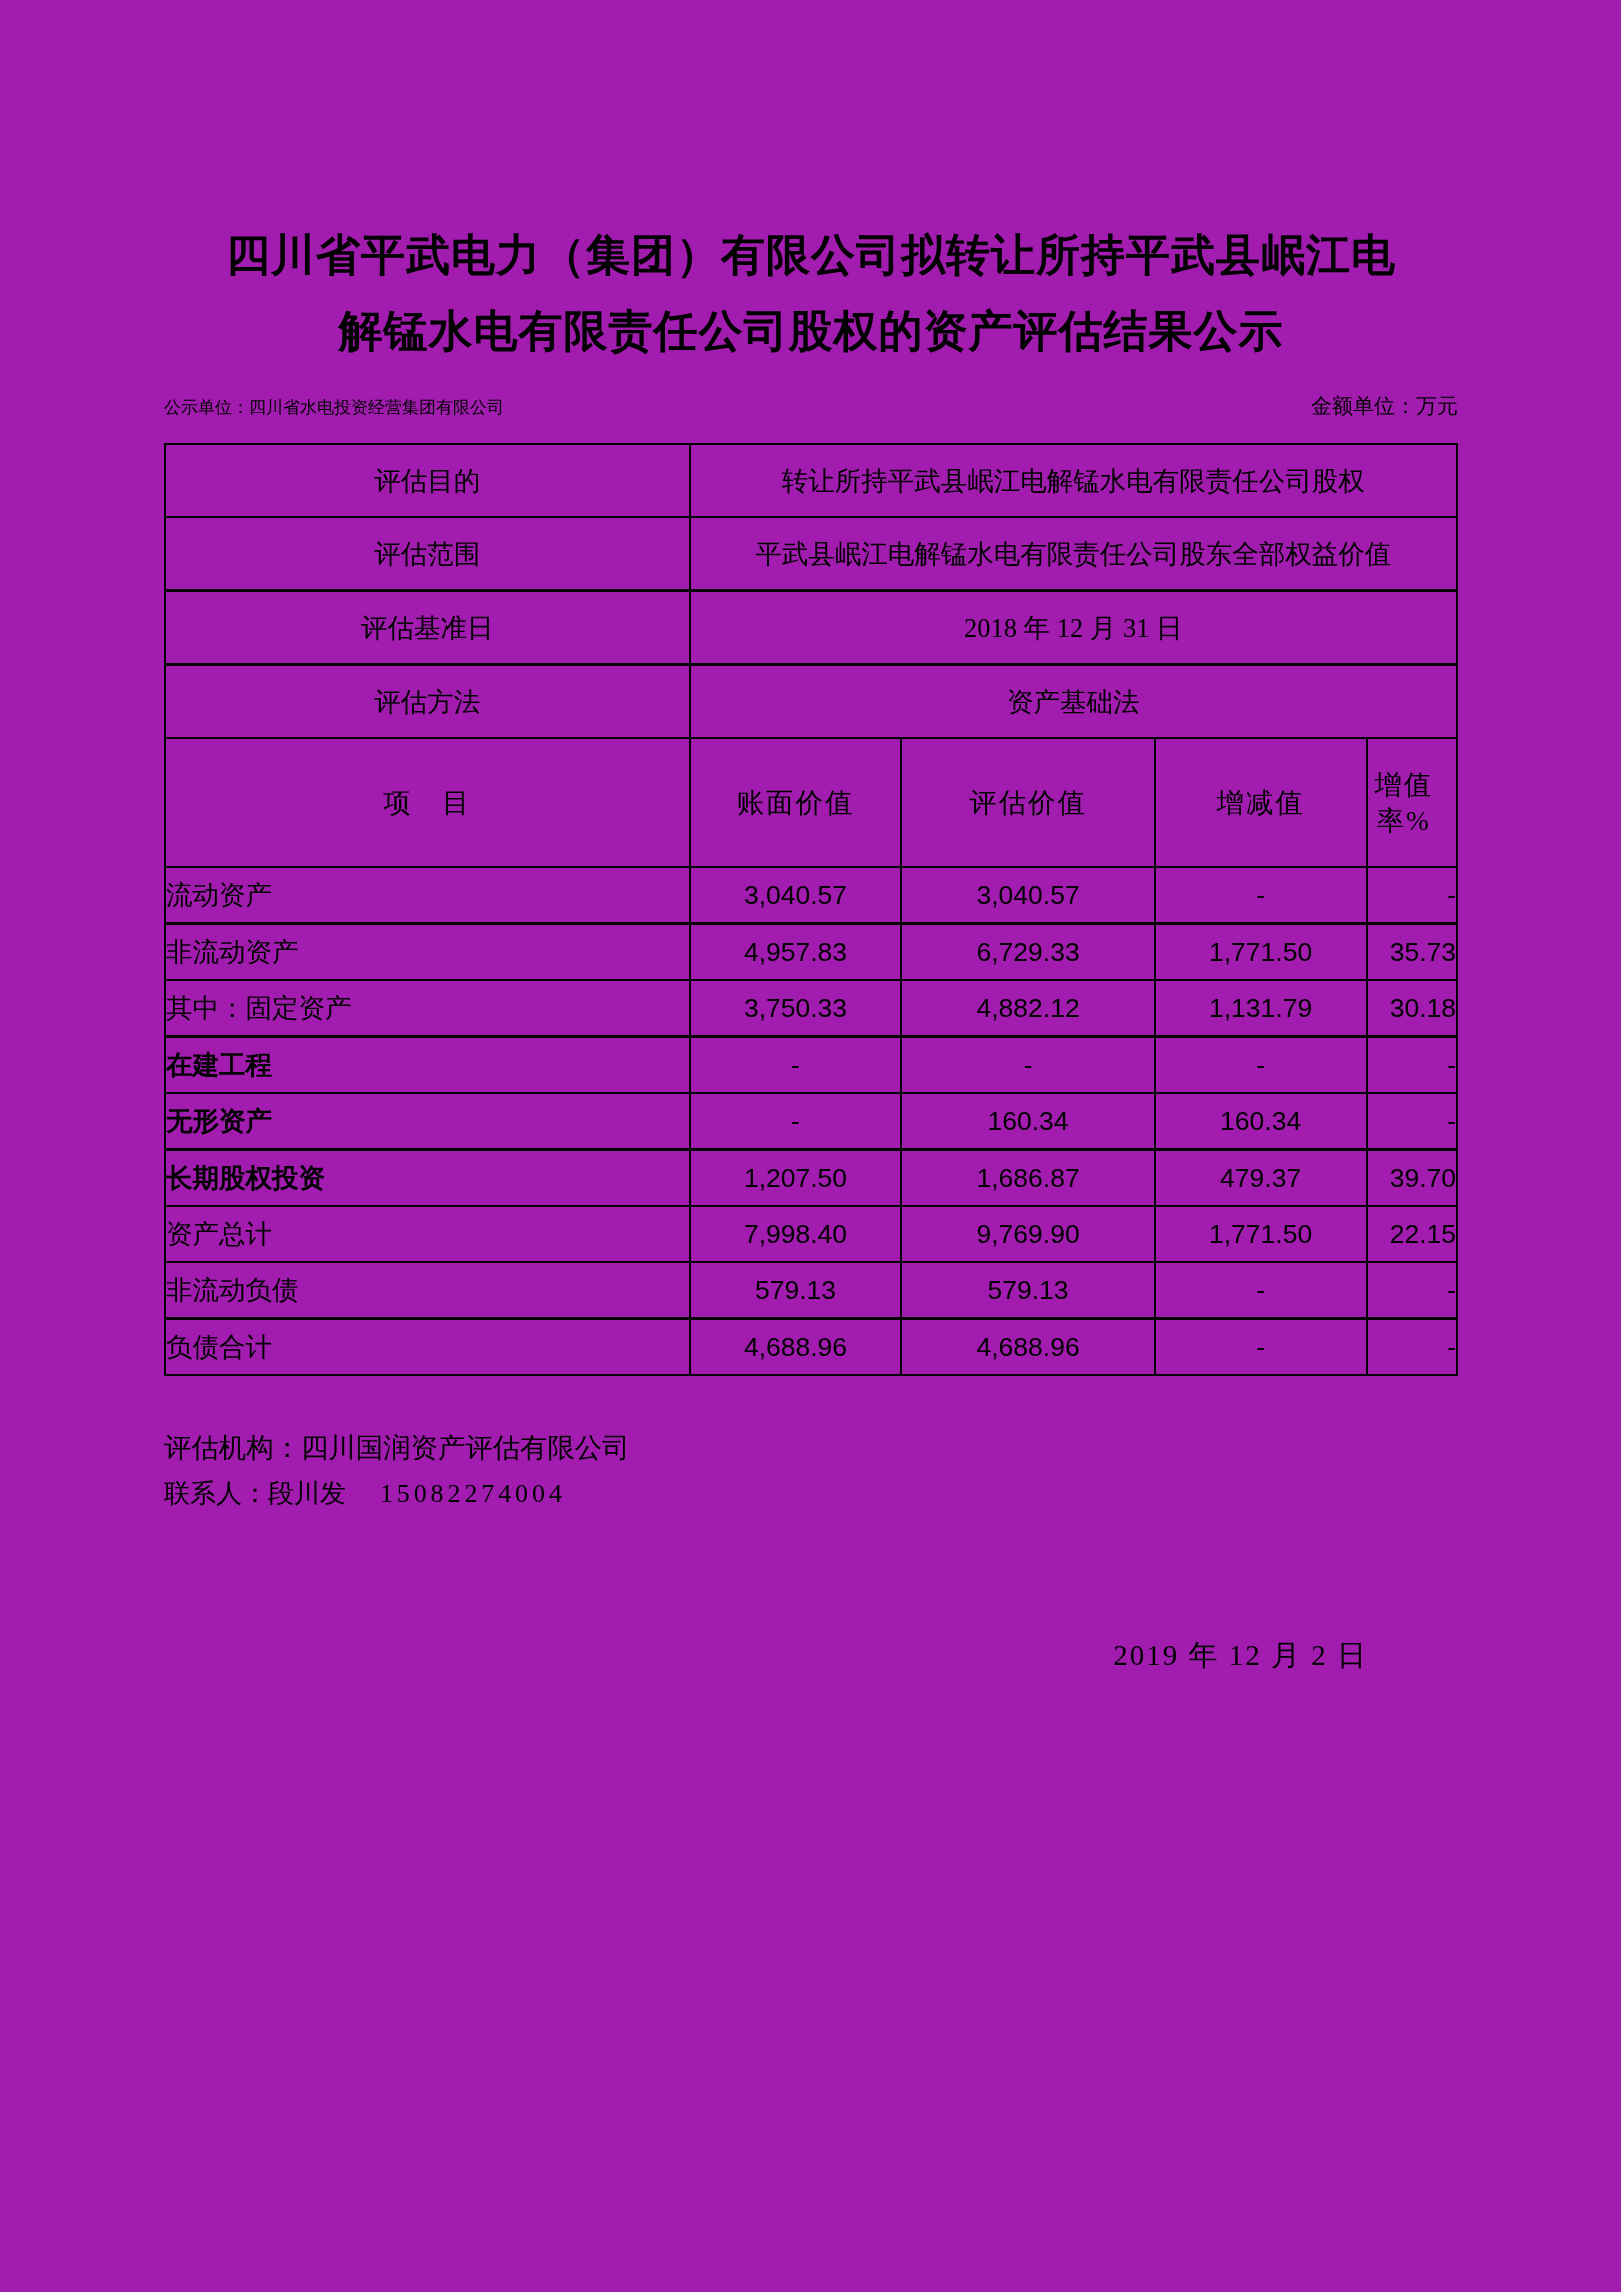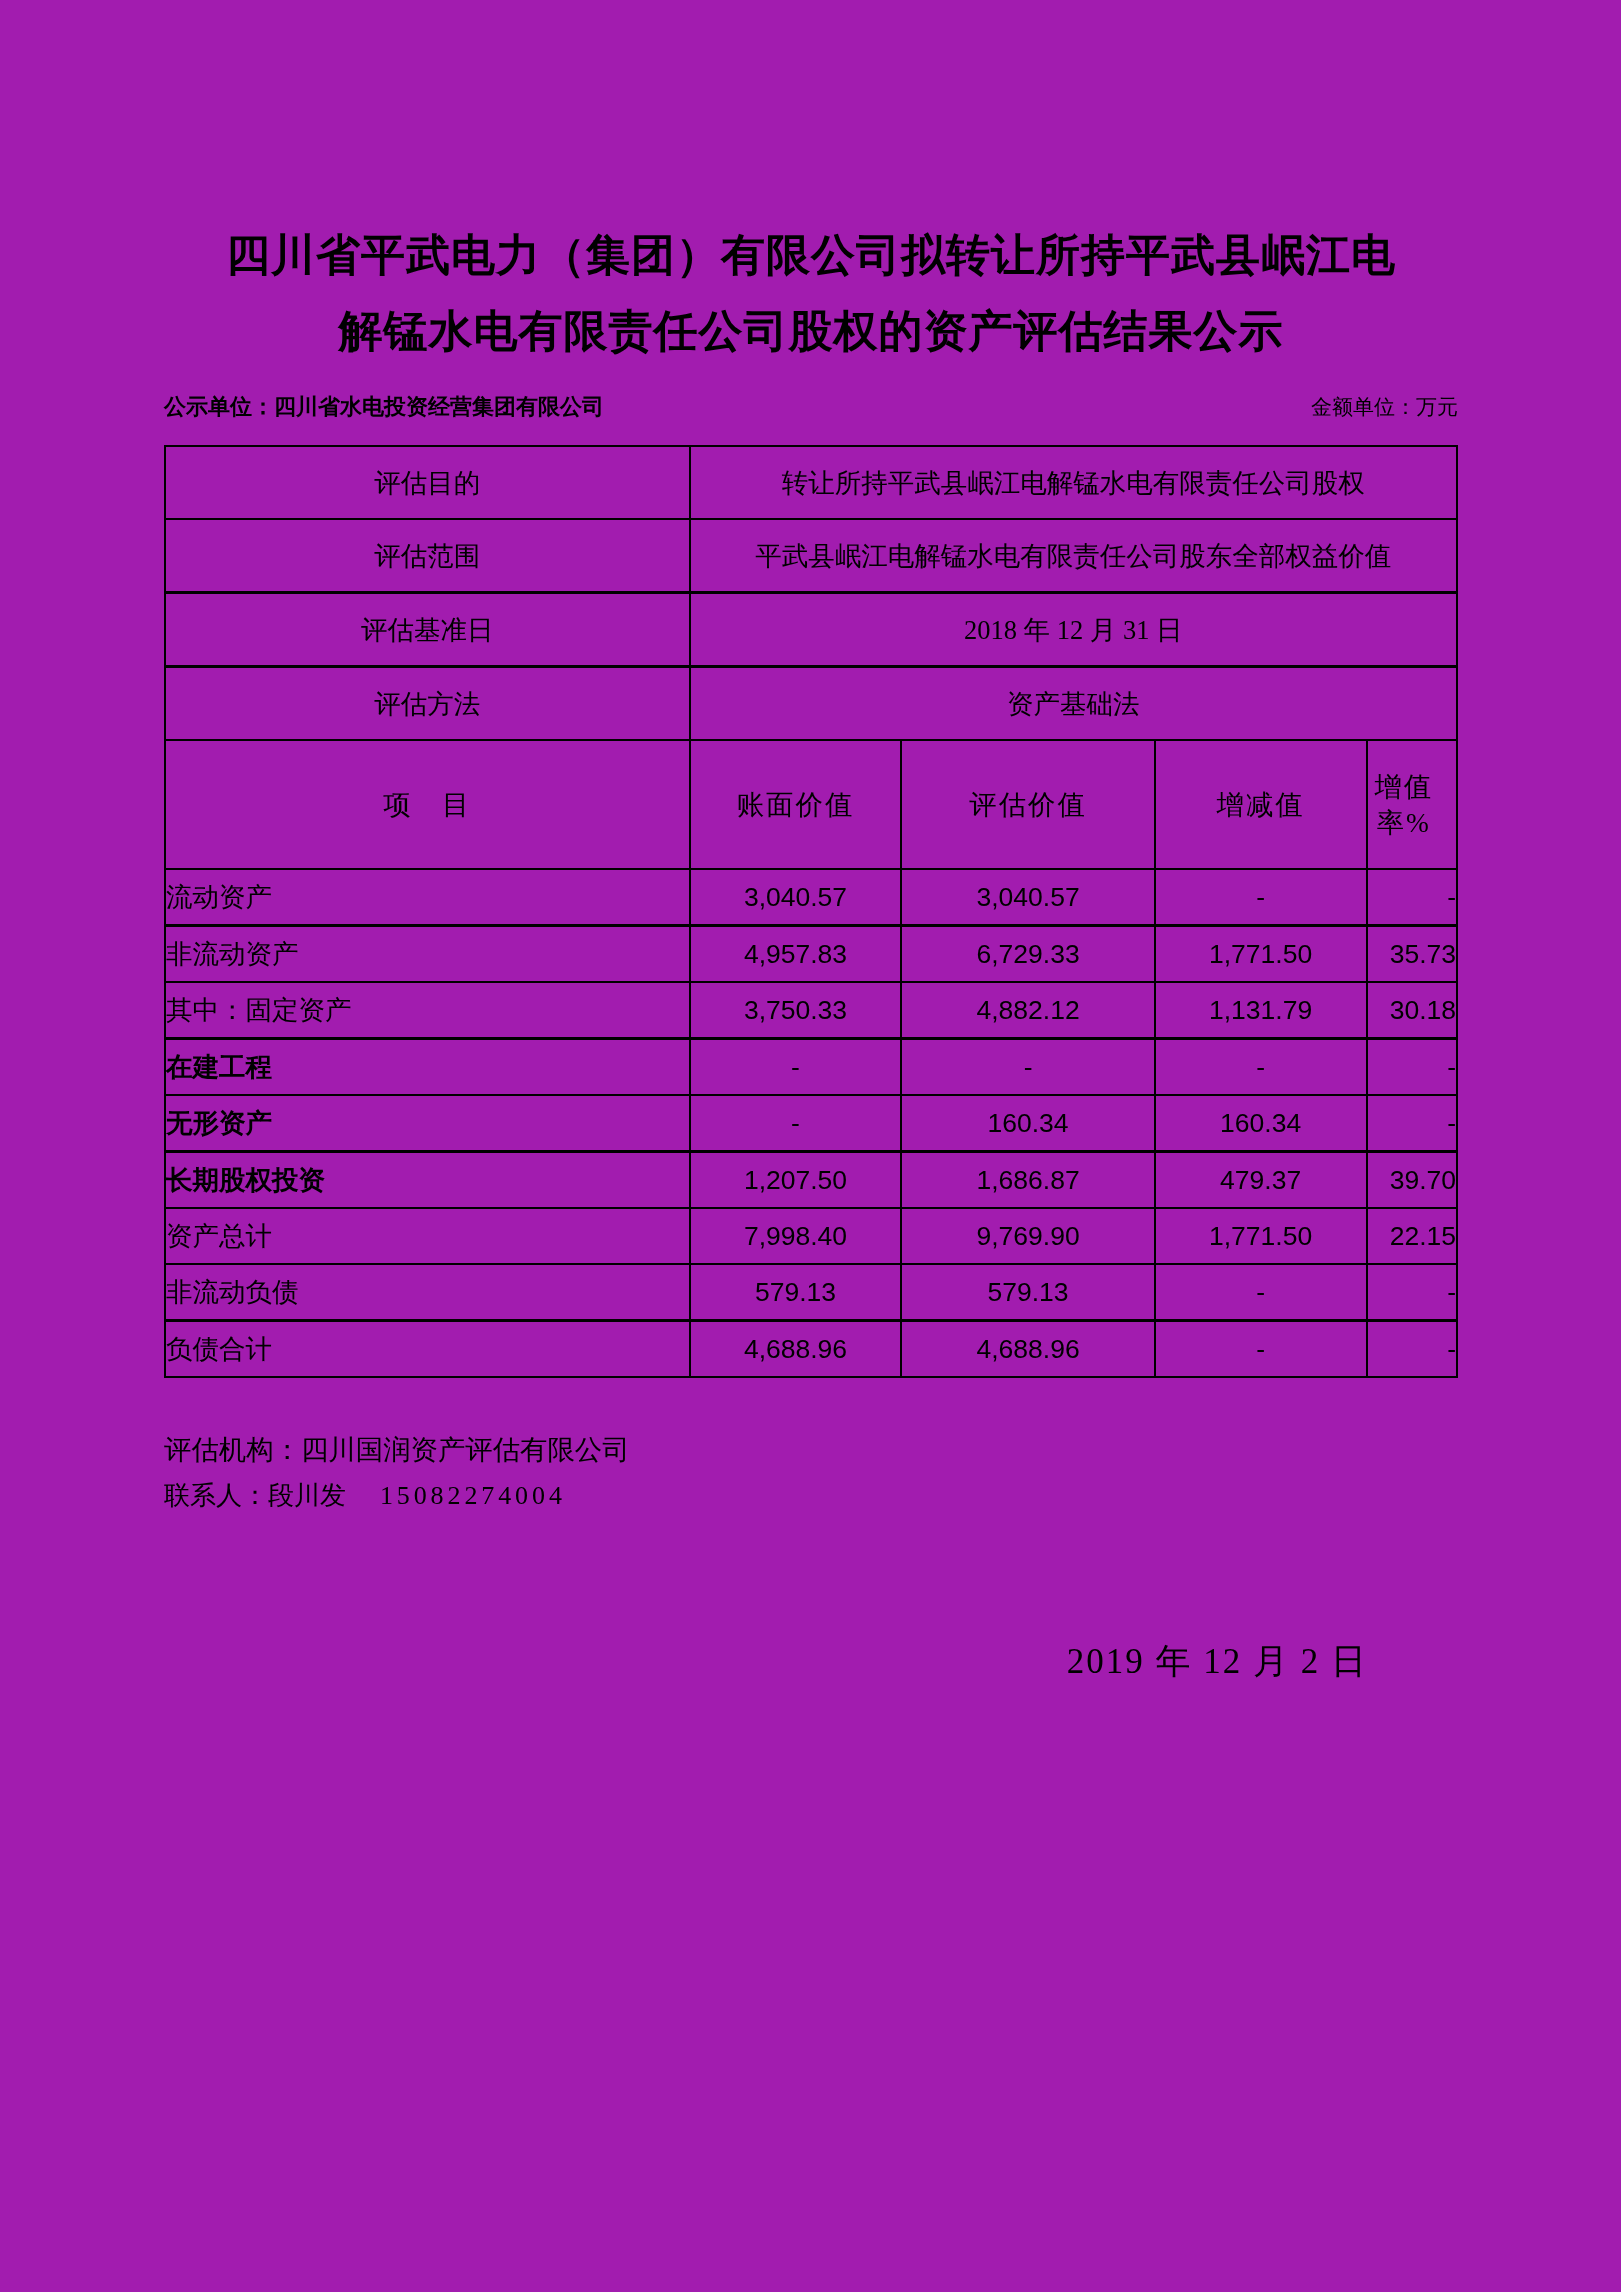--- a/index.html
+++ b/index.html
@@ -23,22 +23,22 @@
   }
 
   .subheader {
     margin-top:21.6px;
     display:flex;
     justify-content:space-between;
     align-items:baseline;
   }
   .publisher {
     font-family:"Liberation Sans", sans-serif;
-    font-weight:bold;
-    font-size:22px;
+    font-weight:normal;
+    font-size:17px;
   }
   .unit { font-size:21px; }
 
   table.assess {
     margin-top:23.5px;
     width:1294px;
     border-collapse:collapse;
     table-layout:fixed;
     border:2.9px solid #000;
   }
@@ -79,21 +79,21 @@
 
   .agency { margin-top:54px; font-size:27.4px; }
   .notice { margin-top:41px; font-size:27.4px; line-height:83px; letter-spacing:2px; }
   .contact { margin-top:9.8px; font-size:26px; }
   .contact-label { font-family:"Liberation Sans", sans-serif; }
   .contact-phone { margin-left:27.4px; letter-spacing:3.9px; }
   .doc-date {
     margin-top:125px;
     text-align:right;
     padding-right:90px;
-    font-size:35px;
+    font-size:29px;
     letter-spacing:2px;
   }
 </style>
 </head>
 <body>
 
 <div class="page">
   <div class="content">
 
     <div class="doc-title">

